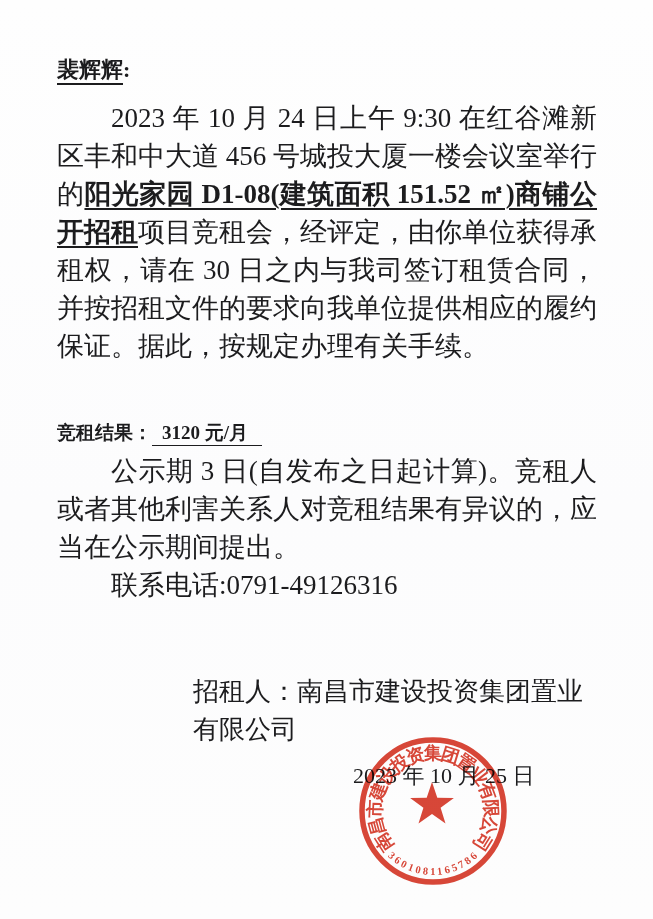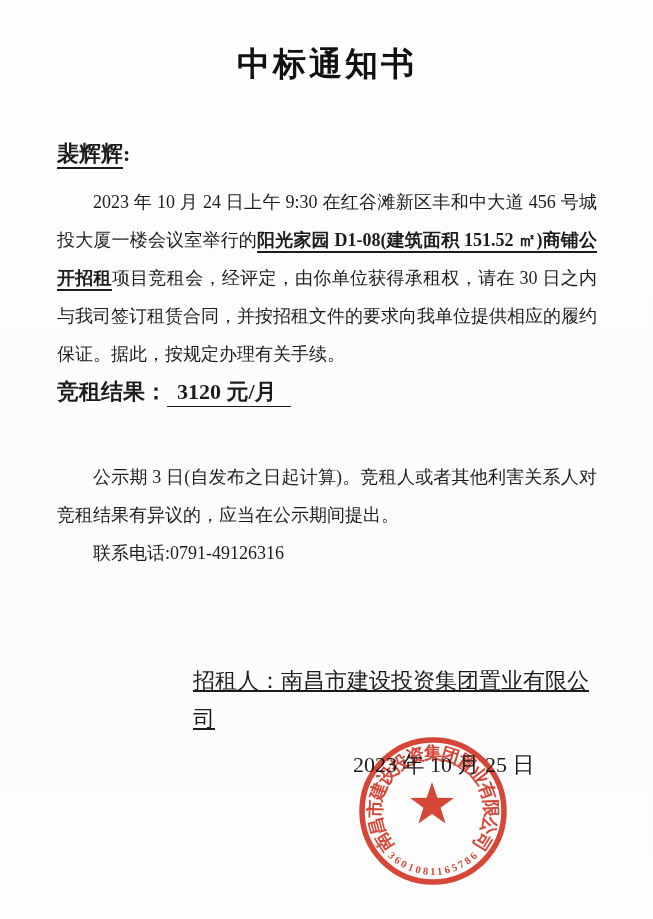--- a/index.html
+++ b/index.html
@@ -28,53 +28,53 @@
     font-size:22px;
     line-height:30px;
     font-weight:bold;
   }
   .addressee .addr-name{
     border-bottom:2px solid #1c1c1e;
     padding-bottom:1px;
   }
   .para{
     margin:0;
-    font-size:18px;
+    font-size:27px;
     line-height:38px;
     text-align:justify;
   }
   .body-para{
     margin-top:14px;
     text-indent:2em;
   }
   .bold-u{
     font-weight:bold;
     text-decoration:underline;
     text-decoration-thickness:1.5px;
     text-underline-offset:5px;
   }
   .result-line{
-    font-size:22px;
+    margin-top:49px;
+    font-size:19px;
     line-height:38px;
     font-weight:bold;
   }
   .result-value{
     font-weight:bold;
     border-bottom:1.5px solid #1c1c1e;
     padding:0 14px 2px 10px;
   }
-  .notice-block{margin-top:47px;}
+  .notice-block{}
   .indent{text-indent:2em;}
   .signature{font-size:22px;}
   .lessor-line{
-    margin-top:90px;
+    margin-top:69px;
     margin-left:136px;
-    font-size:22px;
+    font-size:26px;
     line-height:38px;
-    text-decoration:underline;
   }
   .date-line{
     margin-top:8px;
     margin-left:296px;
     font-size:22px;
     line-height:38px;
   }
   .stamp{
     position:absolute;
     left:353px;top:731px;
@@ -88,21 +88,20 @@
     font-weight:bold;
   }
   .stamp .ring-name{font-size:18px;}
   .stamp .ring-code{font-size:10.5px;letter-spacing:2px;}
 </style>
 </head>
 <body>
 
 <div class="page">
 
-  <h1 class="doc-title">中标通知书</h1>
 
   <div class="addressee">
     <span class="addr-name">裴辉辉</span><span>:</span>
   </div>
 
   <p class="para body-para">
     <span>2023 年 10 月 24 日上午 9:30 在红谷滩新区丰和中大道 456 号城投大厦一楼会议室举行的</span><span class="bold-u">阳光家园 D1-08(建筑面积 151.52 ㎡)商铺公开招租</span><span>项目竞租会，经评定，由你单位获得承租权，请在 30 日之内与我司签订租赁合同，并按招租文件的要求向我单位提供相应的履约保证。据此，按规定办理有关手续。</span>
   </p>
 
   <div class="result-line">

